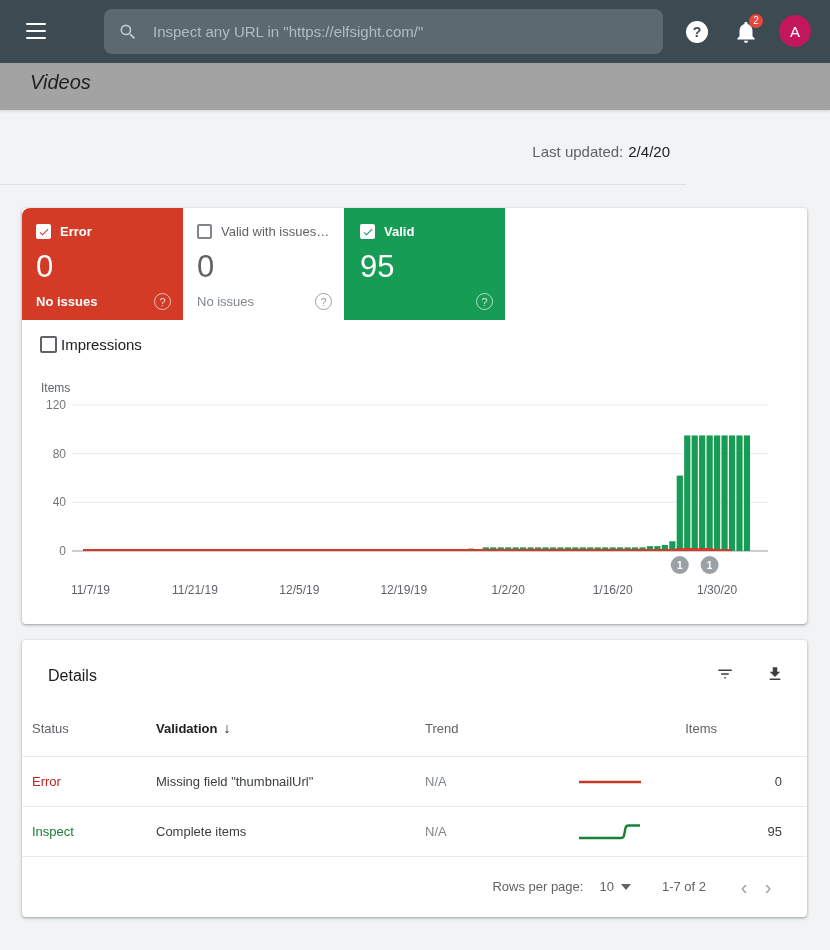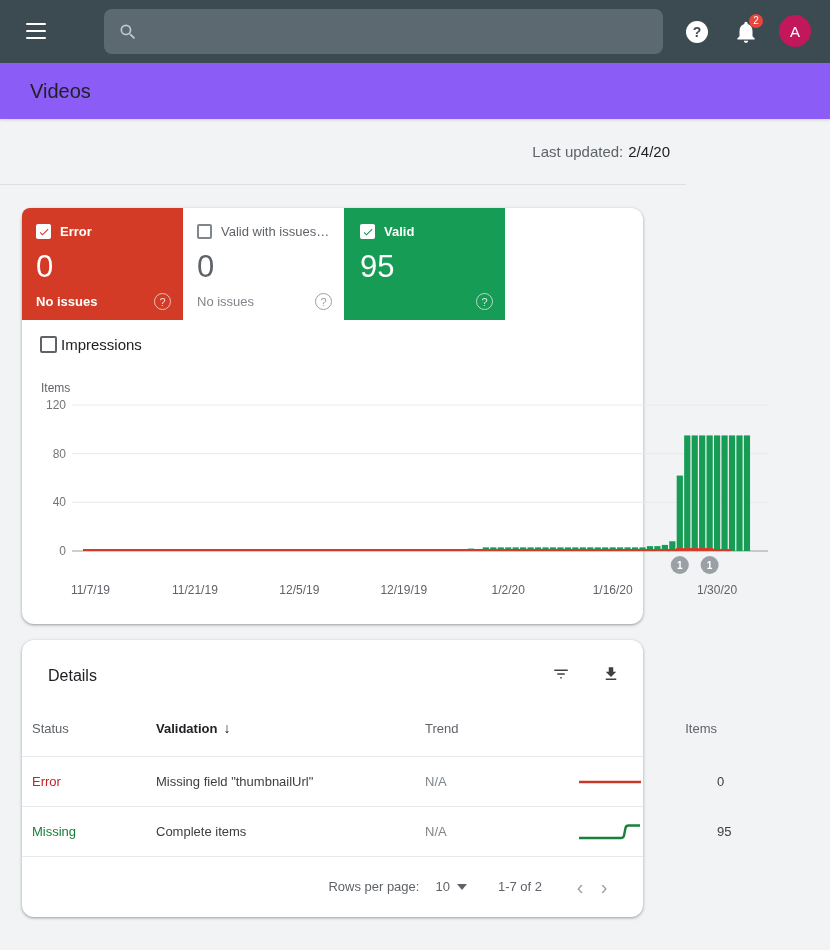--- a/index.html
+++ b/index.html
@@ -17,29 +17,29 @@
   .hamburger span{display:block;height:2px;background:#fff;border-radius:1px;}
   .searchbox{position:absolute;left:104px;top:9px;width:559px;height:45px;background:var(--searchbox-bg);border-radius:8px;display:flex;align-items:center;padding:0 14px;}
   .searchbox svg{flex:0 0 auto;}
   .search-placeholder{margin-left:15px;font-size:15px;color:#b3bbc0;white-space:nowrap;overflow:hidden;}
   .help-circle{position:absolute;left:686px;top:21px;width:22px;height:22px;border-radius:50%;background:#fff;color:var(--topbar-bg);font-size:14px;font-weight:bold;display:flex;align-items:center;justify-content:center;cursor:pointer;}
   .bell-wrap{position:absolute;left:733px;top:19px;width:26px;height:26px;cursor:pointer;}
   .bell-badge{position:absolute;right:-4px;top:-5px;min-width:14px;height:14px;border-radius:7px;background:var(--badge-red);color:#fff;font-size:10px;line-height:14px;text-align:center;padding:0 2px;}
   .avatar{position:absolute;left:779px;top:15px;width:32px;height:32px;border-radius:50%;background:var(--avatar-pink);color:#fff;font-size:15px;display:flex;align-items:center;justify-content:center;cursor:pointer;}
 
   
-  .titlebar{position:absolute;top:63px;left:0;width:830px;height:56px;background:#8b5cf6;box-shadow:0 1px 3px rgba(0,0,0,.14);z-index:20;}
+  .titlebar{position:absolute;top:54px;left:0;width:830px;height:56px;background:#a3a3a3;box-shadow:0 1px 3px rgba(0,0,0,.14);z-index:20;font-style:italic;}
   .titlebar h1{font-size:20px;font-weight:400;line-height:56px;margin-left:30px;color:#202124;}
 
   
   .updated-row{position:absolute;top:119px;left:0;width:686px;height:66px;border-bottom:1px solid var(--divider);display:flex;align-items:center;justify-content:flex-end;padding-right:16px;font-size:15px;color:#5f6368;}
   .updated-row b{color:#202124;font-weight:400;margin-left:5px;}
 
   
-  .card{position:absolute;left:22px;width:621px;background:#fff;border-radius:12px;box-shadow:0 1px 2px rgba(60,64,67,.3),0 1px 3px 1px rgba(60,64,67,.15);}
+  .card{position:absolute;left:22px;width:785px;background:#fff;border-radius:4px;box-shadow:0 1px 2px rgba(60,64,67,.3),0 1px 3px 1px rgba(60,64,67,.15);}
   .summary-card{top:208px;height:416px;}
   .details-card{top:640px;height:277px;}
 
   
   .status-boxes{display:flex;height:112px;}
   .sbox{width:161px;height:112px;position:relative;padding:16px 14px;cursor:pointer;}
   .sbox.first{border-radius:8px 0 0 0;}
   .sbox .toprow{display:flex;align-items:center;gap:9px;}
   .sbox .label{font-size:13px;font-weight:700;white-space:nowrap;overflow:hidden;text-overflow:ellipsis;max-width:118px;}
   .sbox .big{font-size:31px;font-weight:400;margin-top:10px;}
@@ -97,20 +97,21 @@
   <div class="hamburger">
       <span></span>
       <span></span>
       <span></span>
     </div>
 
   <div class="searchbox">
     <svg width="20" height="20" viewBox="0 0 24 24">
       <path d="M15.5 14h-.79l-.28-.27A6.47 6.47 0 0016 9.5 6.5 6.5 0 109.5 16c1.61 0 3.09-.59 4.23-1.57l.27.28v.79l5 4.99L20.49 19l-4.99-5zm-6 0A4.5 4.5 0 119.5 5a4.5 4.5 0 010 9z" fill="#c2c9cd"></path>
     </svg>
+    <span class="search-placeholder">Inspect any URL in "https://elfsight.com/"</span>
   </div>
 
   <div class="help-circle">?</div>
 
   <div class="bell-wrap">
     <svg width="26" height="26" viewBox="0 0 24 24">
       <path d="M12 22c1.1 0 2-.9 2-2h-4c0 1.1.9 2 2 2zm6-6v-5c0-3.07-1.63-5.64-4.5-6.32V4c0-.83-.67-1.5-1.5-1.5s-1.5.67-1.5 1.5v.68C7.64 5.36 6 7.92 6 11v5l-2 2v1h16v-1l-2-2z" fill="#fff"></path>
     </svg>
     <span class="bell-badge">2</span>
   </div>
@@ -279,21 +280,21 @@
     <span class="status-error">Error</span>
     <span>Missing field "thumbnailUrl"</span>
     <span class="c-validation">N/A</span>
     <svg class="sparkline" width="66" height="18" viewBox="0 0 66 18">
       <line x1="2" y1="9" x2="64" y2="9" stroke="#c5382a" stroke-width="2.4"></line>
     </svg>
     <span class="c-items">0</span>
   </div>
 
   <div class="tgrid trow">
-    <span class="status-complete">Missing</span>
+    <span class="status-complete">Inspect</span>
     <span>Complete items</span>
     <span class="c-validation">N/A</span>
     <svg class="sparkline" width="66" height="20" viewBox="0 0 66 20">
       <path d="M2 16 H44 Q46.5 16 47 13.5 L48.5 6 Q49 3.5 51.5 3.5 H63" fill="none" stroke="#188038" stroke-width="2.4"></path>
     </svg>
     <span class="c-items">95</span>
   </div>
 
   <div class="tfoot">
     <span class="rpp-label">Rows per page:</span>

